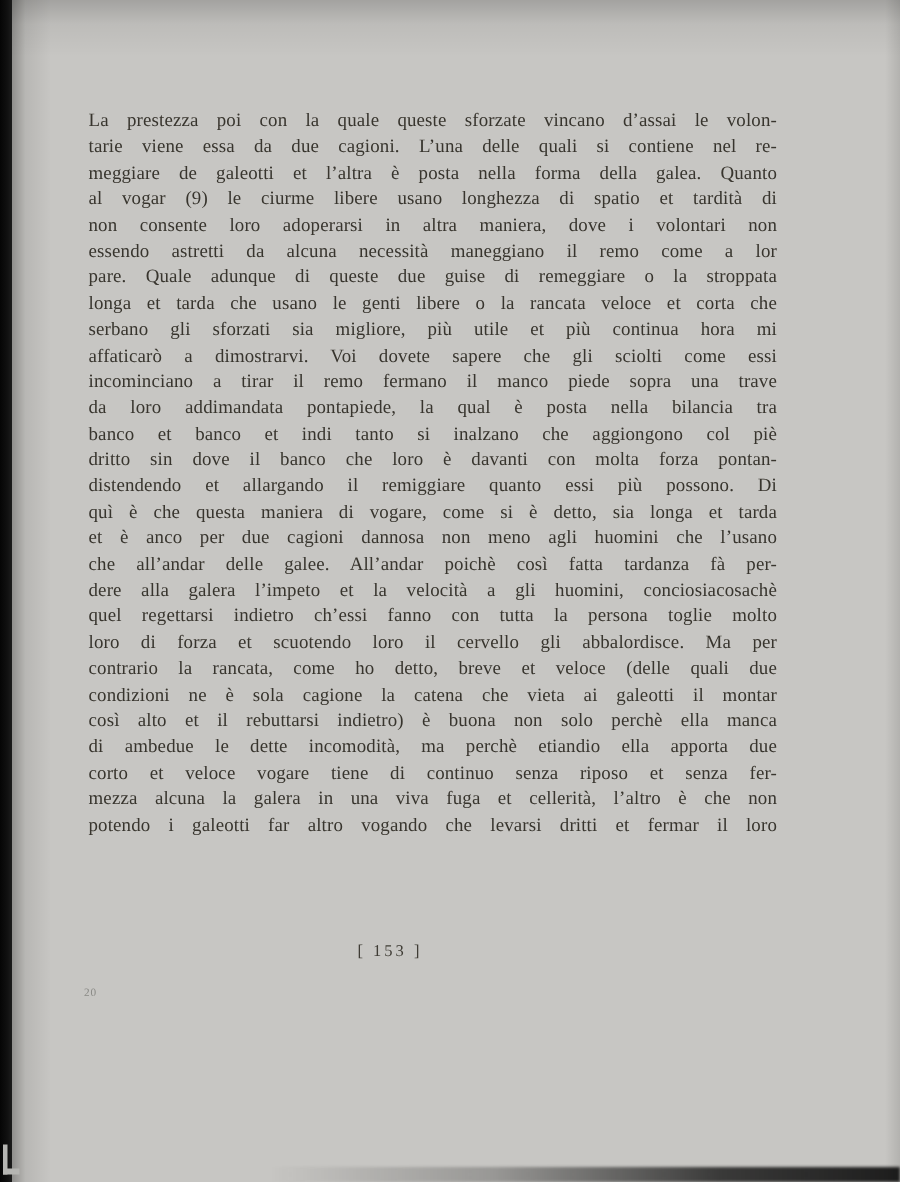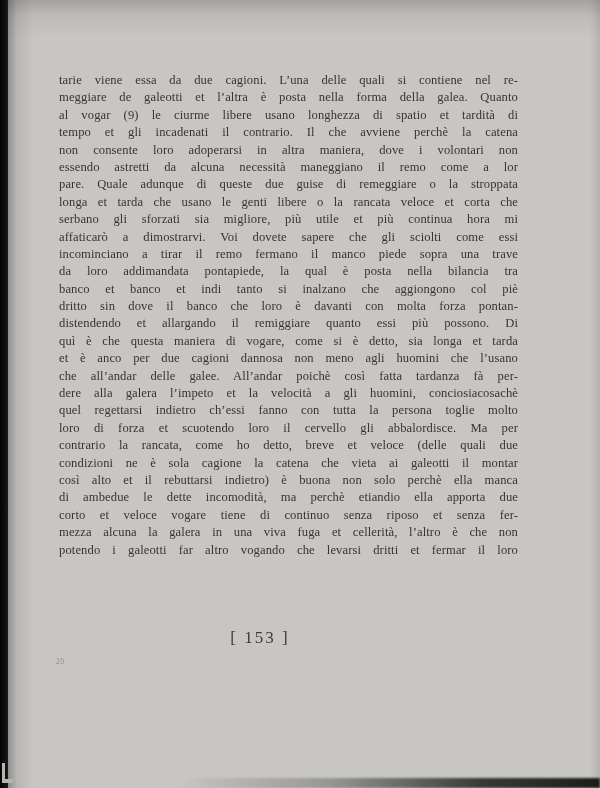--- a/index.html
+++ b/index.html
@@ -56,42 +56,42 @@
   .line{
     text-align:justify;
     text-align-last:justify;
     white-space:normal;
     height:17.4px;
   }
 
   .folio{
     position:absolute;left:0;top:628px;width:520px;text-align:center;
     z-index:2;color:var(--folio-ink);
-    font-size:17px;letter-spacing:2px;
+    font-size:11px;letter-spacing:2px;
   }
   .signature{
     position:absolute;left:56px;top:657px;z-index:2;
     color:var(--sig-ink);font-size:7.5px;letter-spacing:0.5px;text-align:center;
   }
 </style>
 </head>
 <body>
 
 <div class="scan">
   <div class="left-bar"></div>
   <div class="notch-v"></div>
   <div class="notch-h"></div>
 
   <div class="page"></div>
 
   <div class="text-block">
+      <div class="line">La prestezza poi con la quale queste sforzate vincano d’assai le volon-</div>
       <div class="line">tarie viene essa da due cagioni. L’una delle quali si contiene nel re-</div>
       <div class="line">meggiare de galeotti et l’altra è posta nella forma della galea. Quanto</div>
       <div class="line">al vogar (9) le ciurme libere usano longhezza di spatio et tardità di</div>
-      <div class="line">tempo et gli incadenati il contrario. Il che avviene perchè la catena</div>
       <div class="line">non consente loro adoperarsi in altra maniera, dove i volontari non</div>
       <div class="line">essendo astretti da alcuna necessità maneggiano il remo come a lor</div>
       <div class="line">pare. Quale adunque di queste due guise di remeggiare o la stroppata</div>
       <div class="line">longa et tarda che usano le genti libere o la rancata veloce et corta che</div>
       <div class="line">serbano gli sforzati sia migliore, più utile et più continua hora mi</div>
       <div class="line">affaticarò a dimostrarvi. Voi dovete sapere che gli sciolti come essi</div>
       <div class="line">incominciano a tirar il remo fermano il manco piede sopra una trave</div>
       <div class="line">da loro addimandata pontapiede, la qual è posta nella bilancia tra</div>
       <div class="line">banco et banco et indi tanto si inalzano che aggiongono col piè</div>
       <div class="line">dritto sin dove il banco che loro è davanti con molta forza pontan-</div>

